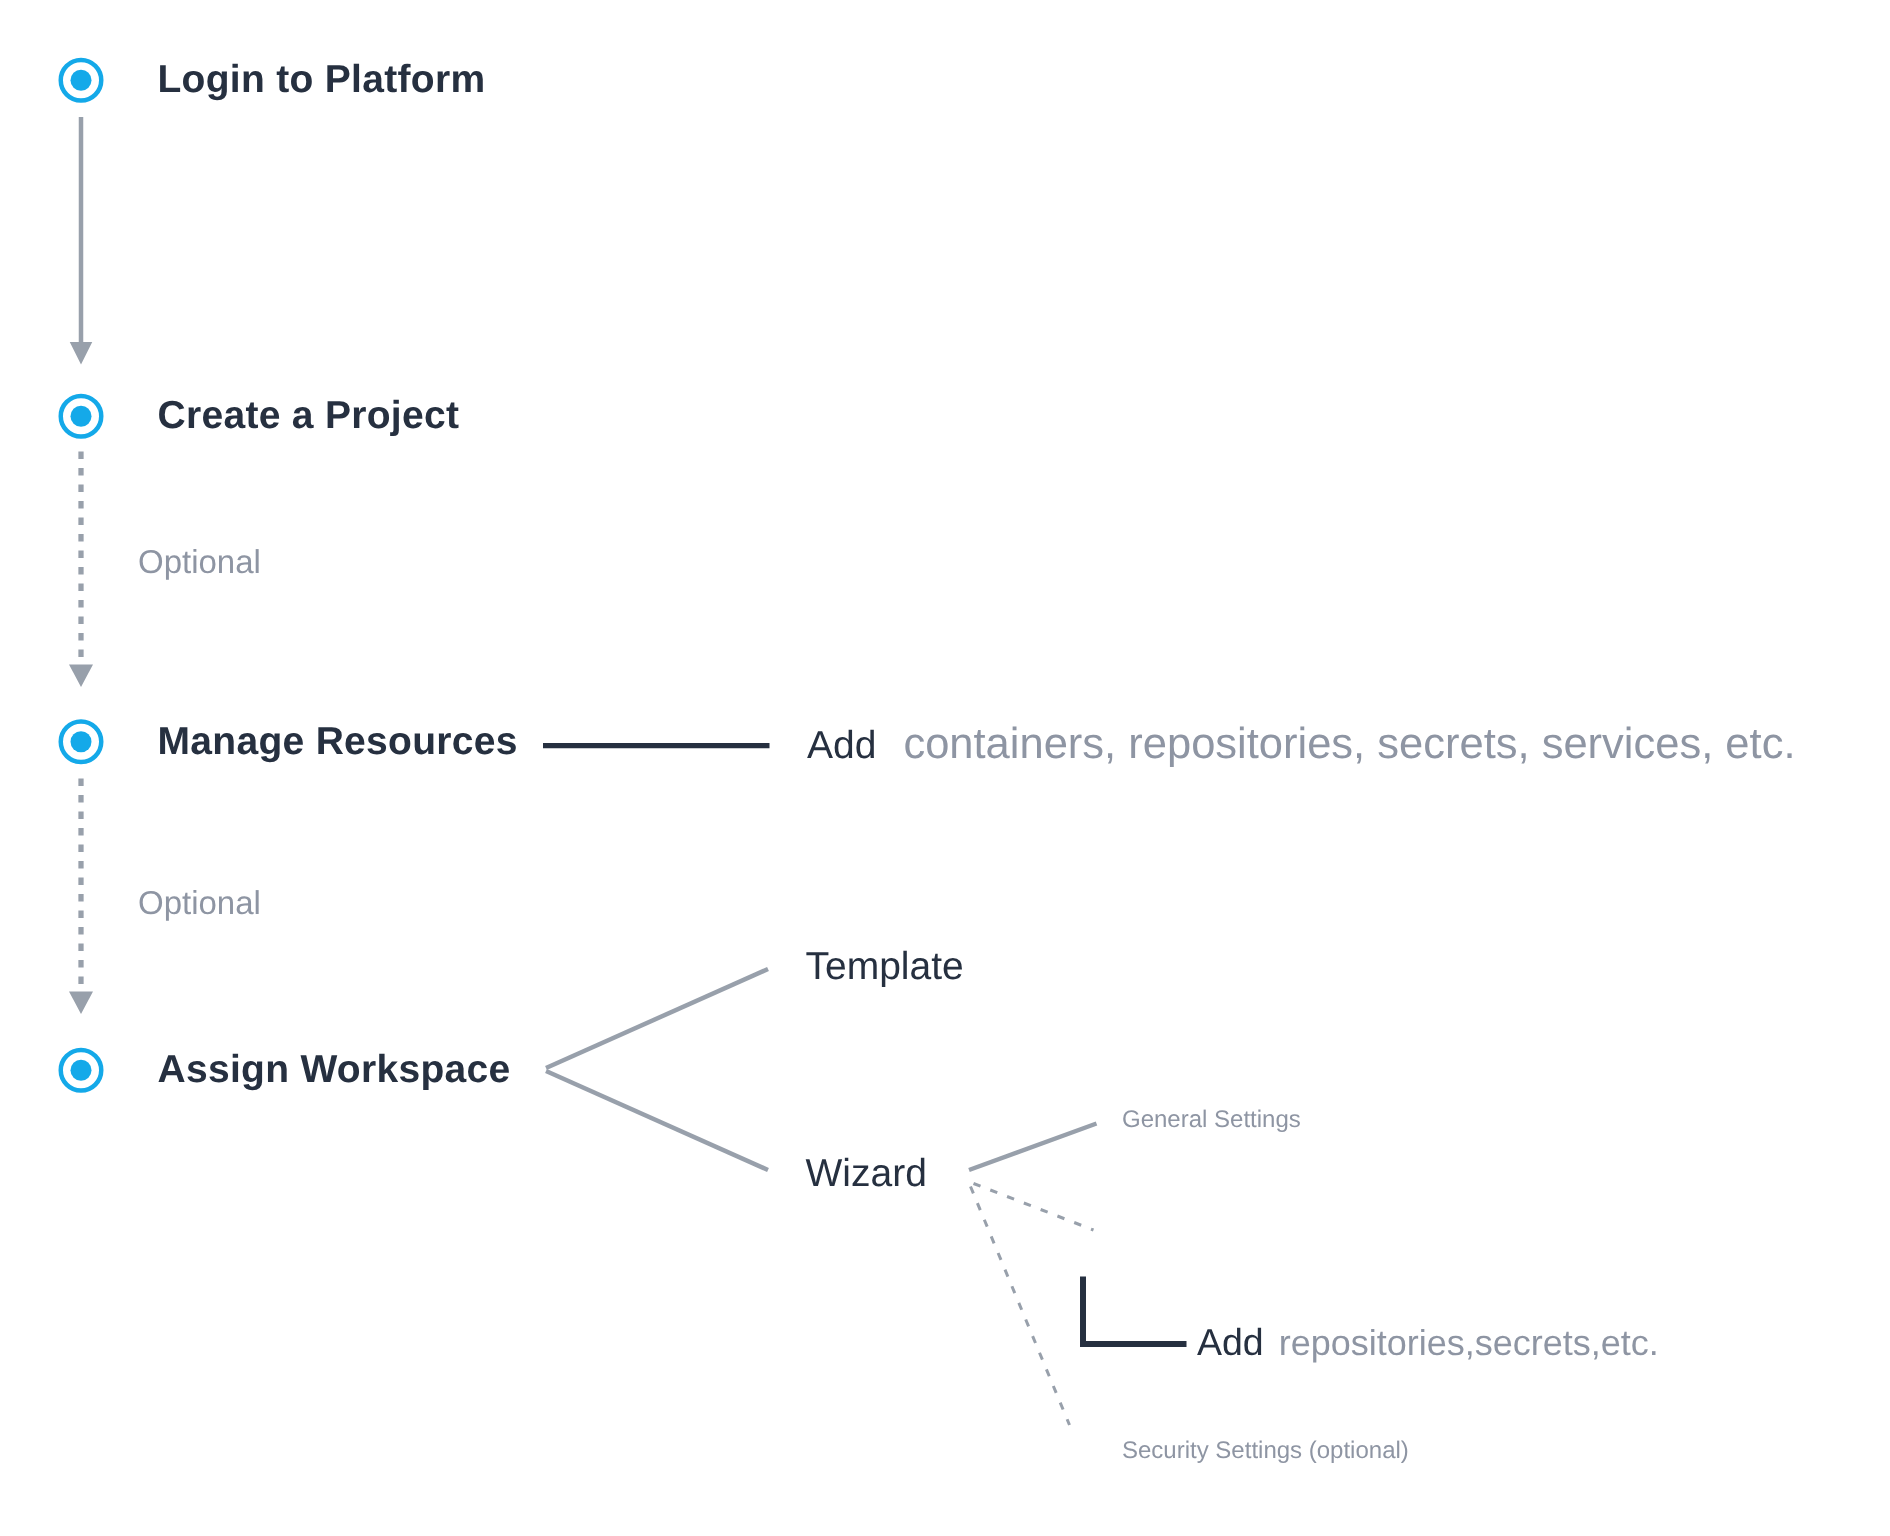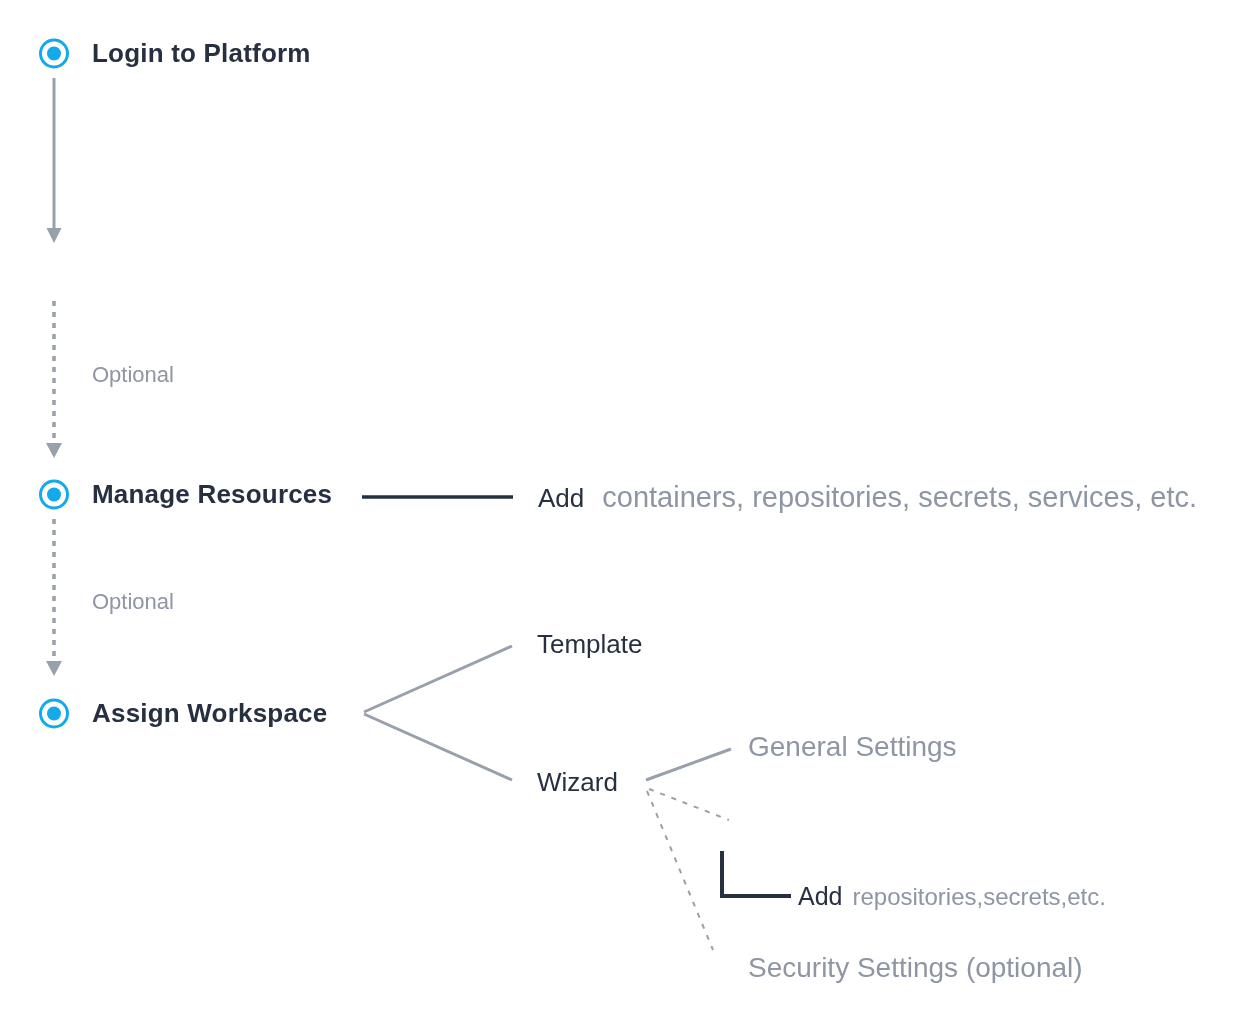--- a/index.html
+++ b/index.html
@@ -14,33 +14,33 @@
   .canvas{
     position:relative;
     width:1260px;
     height:1024px;
     background:#ffffff;
     font-family:"Liberation Sans", sans-serif;
     overflow:hidden;
   }
   svg.connectors{position:absolute;top:0;left:0;width:1260px;height:1024px;}
   .abs{position:absolute;transform:translateY(-50%);white-space:nowrap;}
-  .step-row{display:flex;align-items:center;gap:23px;}
+  .step-row{display:flex;align-items:center;gap:36px;}
   .radio{
     width:30px;height:30px;border-radius:50%;
     border:3px solid var(--accent-blue);
     background:#ffffff;
     display:flex;align-items:center;justify-content:center;
     flex:0 0 auto;
   }
   .radio .dot{width:14px;height:14px;border-radius:50%;background:var(--accent-blue);}
   .step-label{font-size:26px;font-weight:bold;color:var(--text-dark);letter-spacing:.2px;}
   .optional-label{font-size:22px;color:var(--text-gray);text-align:right;}
   .plain-dark{font-size:26px;color:var(--text-dark);}
-  .gray-item{font-size:28px;color:var(--text-gray);text-align:center;}
+  .gray-item{font-size:16px;color:var(--text-gray);text-align:center;}
   .add-word{font-size:26px;color:var(--text-dark);}
   .add-detail{font-size:29px;color:var(--text-gray);}
 </style>
 </head>
 <body>
 
 <div class="canvas">
 
   <svg class="connectors">
 
@@ -67,20 +67,26 @@
     <polyline points="722,851 722,896 791,896" fill="none" style="stroke:var(--line-dark)" stroke-width="4"></polyline>
   </svg>
 
   <div class="abs step-row" style="left:39px;top:53px;">
     <span class="radio">
         <span class="dot"></span>
       </span>
     <span class="step-label">Login to Platform</span>
   </div>
 
+  <div class="abs step-row" style="left:39px;top:277px;">
+    <span class="radio">
+        <span class="dot"></span>
+      </span>
+    <span class="step-label">Create a Project</span>
+  </div>
 
   <div class="abs optional-label" style="left:92px;top:375px;">Optional</div>
 
   <div class="abs step-row" style="left:39px;top:494px;">
     <span class="radio">
         <span class="dot"></span>
       </span>
     <span class="step-label">Manage Resources</span>
   </div>
 

